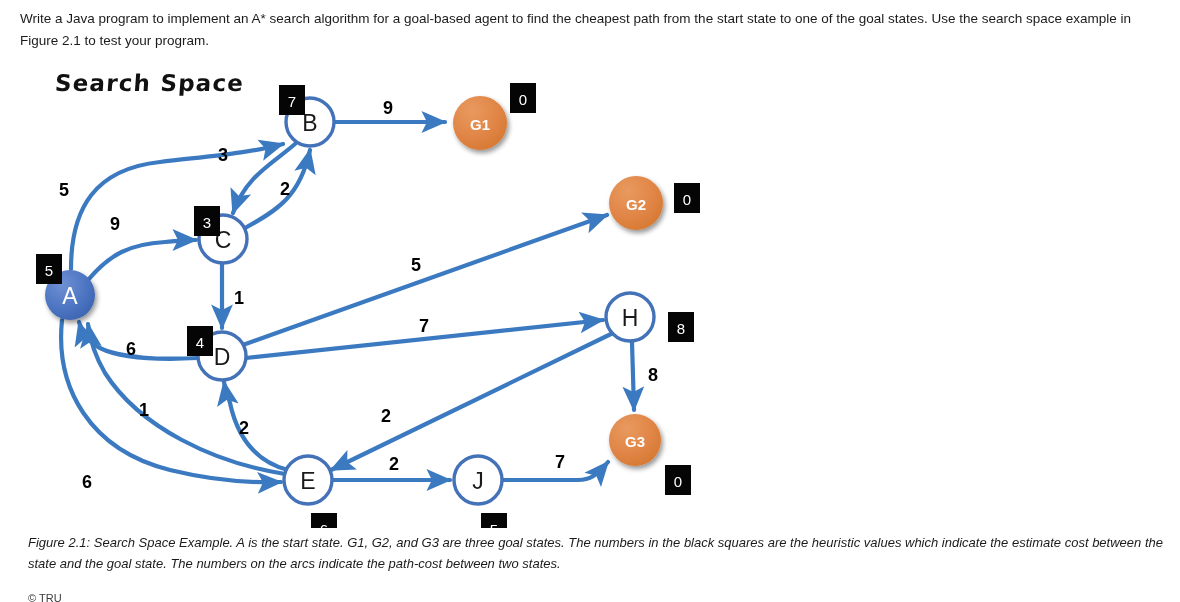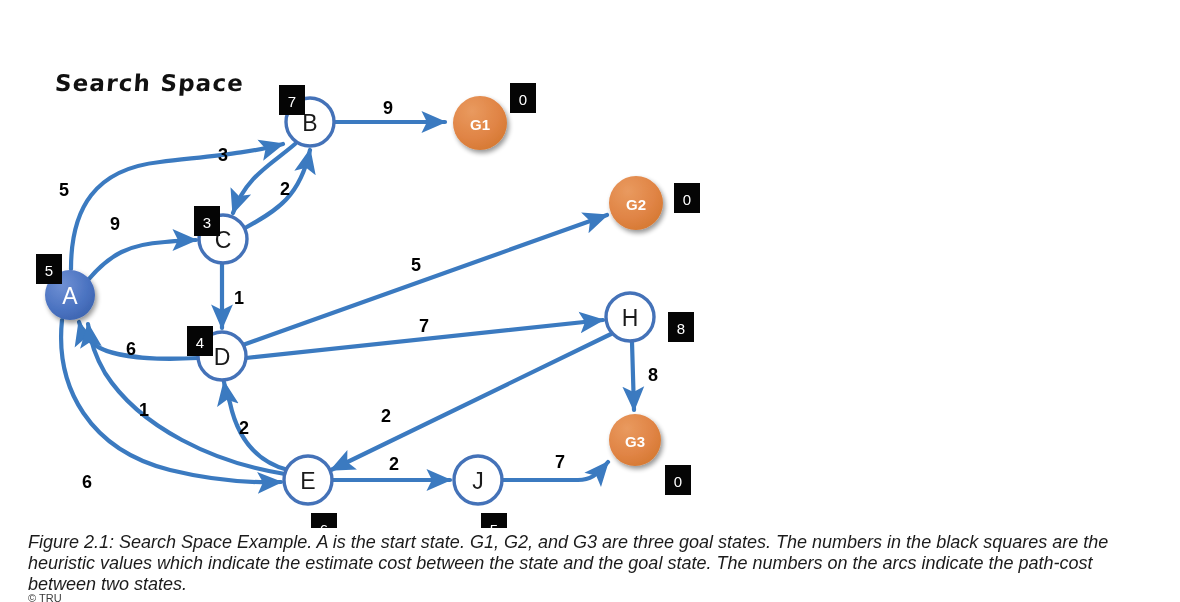--- a/index.html
+++ b/index.html
@@ -88,21 +88,21 @@
     fill: #ffffff;
     text-anchor: middle;
     dominant-baseline: central;
   }
   .caption {
     position: absolute;
     left: 28px;
     top: 532px;
     width: 1135px;
     font-style: italic;
-    font-size: 18px;
+    font-size: 13px;
     line-height: 21px;
     color: #1b1b1b;
     font-family: "Liberation Sans", sans-serif;
   }
   .footer-mark {
     position: absolute;
     left: 28px;
     top: 592px;
     font-size: 11px;
     color: #3a3a3a;
@@ -110,20 +110,21 @@
     overflow: hidden;
     height: 10px;
     text-align: center;
   }
 </style>
 </head>
 <body>
 
 <div id="page">
 
+  <div class="prompt-text">Write a Java program to implement an A* search algorithm for a goal-based agent to find the cheapest path from the start state to one of the goal states. Use the search space example in Figure 2.1 to test your program.</div>
 
   <div class="figure-area">
     <div class="diagram-title">Search Space</div>
 
     <svg id="graph-svg" width="1180" height="470" viewBox="0 0 1180 470">
       <defs>
         <marker id="arrowblue" markerWidth="7" markerHeight="7" refX="5.6" refY="3" orient="auto" markerUnits="strokeWidth">
           <path d="M0,0.4 L6,3 L0,5.6 L1.3,3 Z" fill="#3b7ac0"></path>
         </marker>
         <radialGradient id="startgrad" cx="35%" cy="30%" r="80%">

